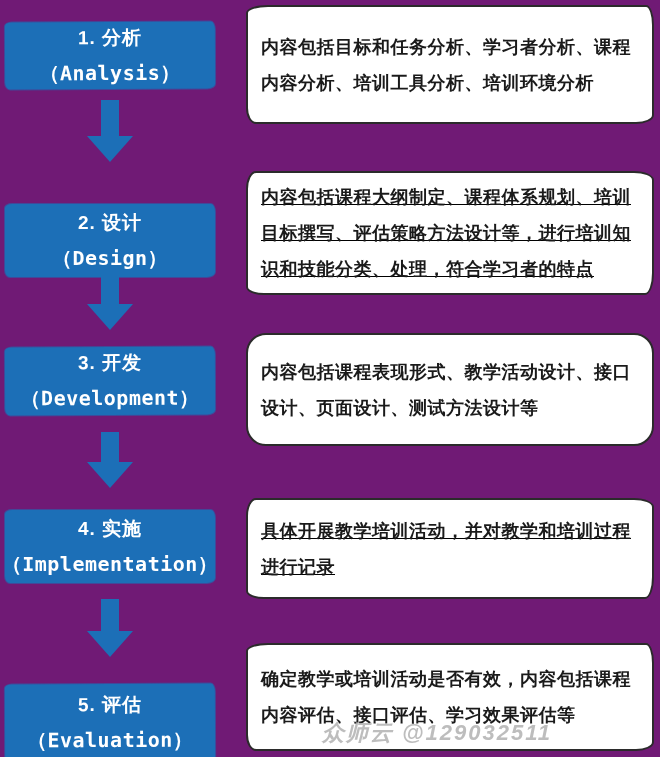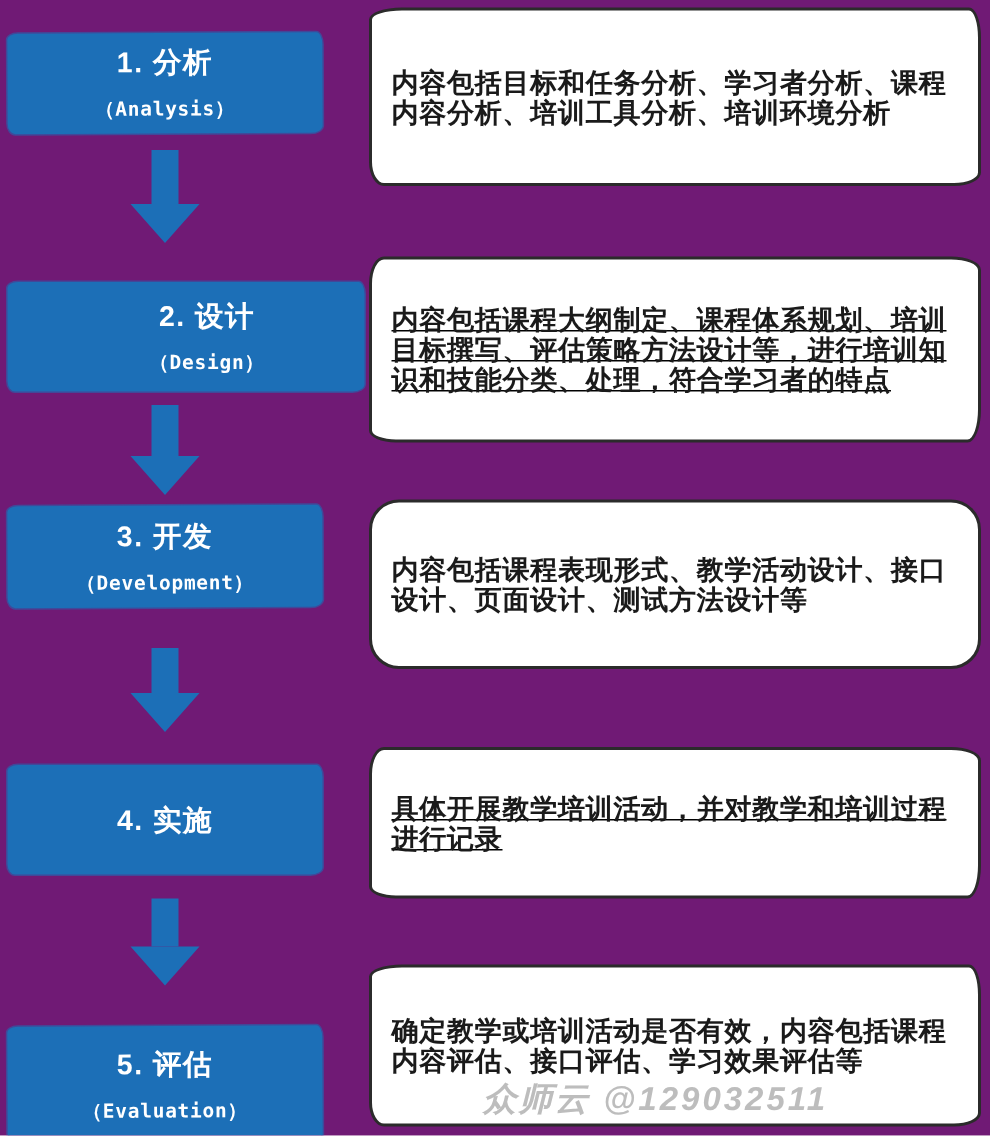--- a/index.html
+++ b/index.html
@@ -32,21 +32,21 @@
     box-shadow: 0 0 0 1px rgba(28,111,183,0.55);
   }
   .step-box:nth-of-type(odd) { transform: rotate(-0.25deg); }
   .step-title {
     font-size: 19px;
     font-weight: bold;
     letter-spacing: 1px;
   }
   .step-subtitle {
     font-family: "DejaVu Sans Mono", monospace;
-    font-size: 13px;
+    font-size: 20px;
     font-weight: bold;
     letter-spacing: 0.5px;
   }
 
   
   .arrow {
     position: absolute;
     left: 87px;
     width: 46px;
     display: flex;
@@ -80,21 +80,21 @@
   }
   .desc-box.alt {
     border-radius: 10px 20px 9px 18px / 18px 9px 22px 8px;
     text-decoration: underline;
   }
   .desc-text {
     margin: 0;
     font-size: 18px;
     font-weight: bold;
     color: #1A1A1A;
-    line-height: 20px;
+    line-height: 36px;
     letter-spacing: 0.5px;
     text-align: left;
   }
 
   
   .watermark {
     position: absolute;
     left: 322px;
     top: 718px;
     font-size: 22px;
@@ -116,46 +116,47 @@
     <div class="step-subtitle">（Analysis）</div>
   </div>
   <div class="desc-box" style="top:5px;height:119px;">
     <p class="desc-text">内容包括目标和任务分析、学习者分析、课程内容分析、培训工具分析、培训环境分析</p>
   </div>
   <div class="arrow" style="top:100px;">
     <div class="arrow-stem" style="height:36px;"></div>
     <div class="arrow-head"></div>
   </div>
 
-  <div class="step-box" style="top:188px;height:73px;padding-left:28px;">
+  <div class="step-box" style="top:204px;height:73px;">
     <div class="step-title">2. 设计</div>
     <div class="step-subtitle">（Design）</div>
   </div>
   <div class="desc-box alt" style="top:171px;height:124px;">
     <p class="desc-text">内容包括课程大纲制定、课程体系规划、培训目标撰写、评估策略方法设计等，进行培训知识和技能分类、处理，符合学习者的特点</p>
   </div>
   <div class="arrow" style="top:270px;">
     <div class="arrow-stem" style="height:34px;"></div>
     <div class="arrow-head"></div>
   </div>
 
-  <div class="step-box" style="top:337px;height:68px;">
+  <div class="step-box" style="top:347px;height:68px;">
     <div class="step-title">3. 开发</div>
     <div class="step-subtitle">（Development）</div>
   </div>
   <div class="desc-box" style="top:333px;height:113px;border-radius:20px;">
     <p class="desc-text">内容包括课程表现形式、教学活动设计、接口设计、页面设计、测试方法设计等</p>
   </div>
   <div class="arrow" style="top:432px;">
     <div class="arrow-stem" style="height:30px;"></div>
     <div class="arrow-head"></div>
   </div>
 
   <div class="step-box" style="top:510px;height:73px;">
     <div class="step-title">4. 实施</div>
+    <div class="step-subtitle">（Implementation）</div>
   </div>
   <div class="desc-box alt" style="top:498px;height:101px;justify-content:flex-end;">
     <p class="desc-text">具体开展教学培训活动，并对教学和培训过程进行记录</p>
   </div>
   <div class="arrow" style="top:599px;">
     <div class="arrow-stem" style="height:32px;"></div>
     <div class="arrow-head"></div>
   </div>
 
   <div class="step-box" style="top:672px;height:78px;margin-top:12px;">

